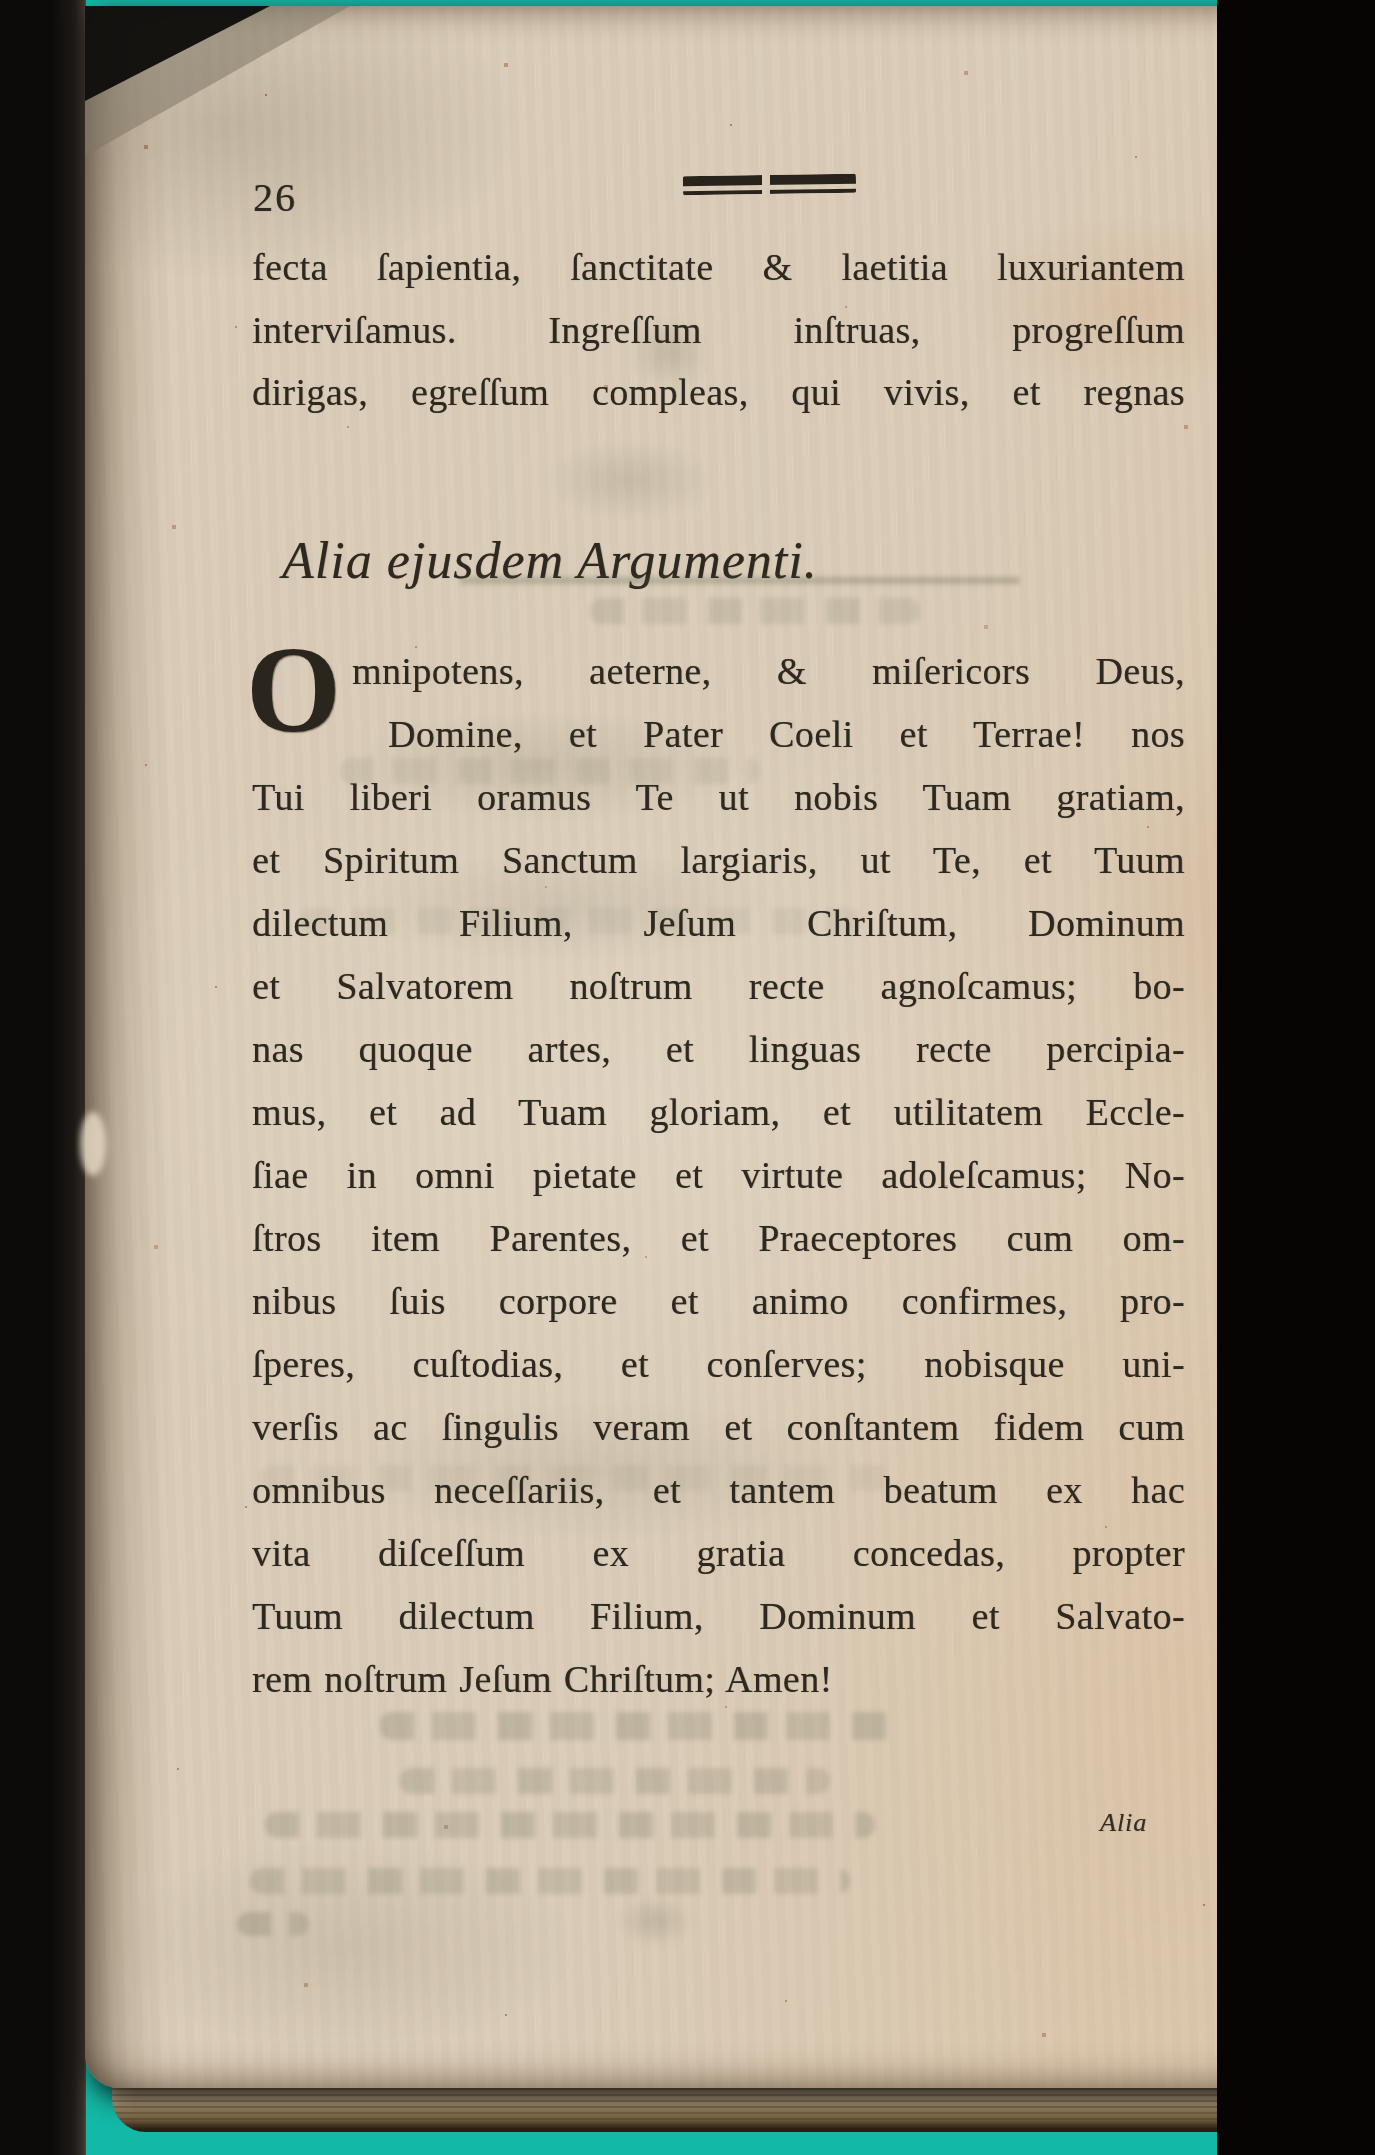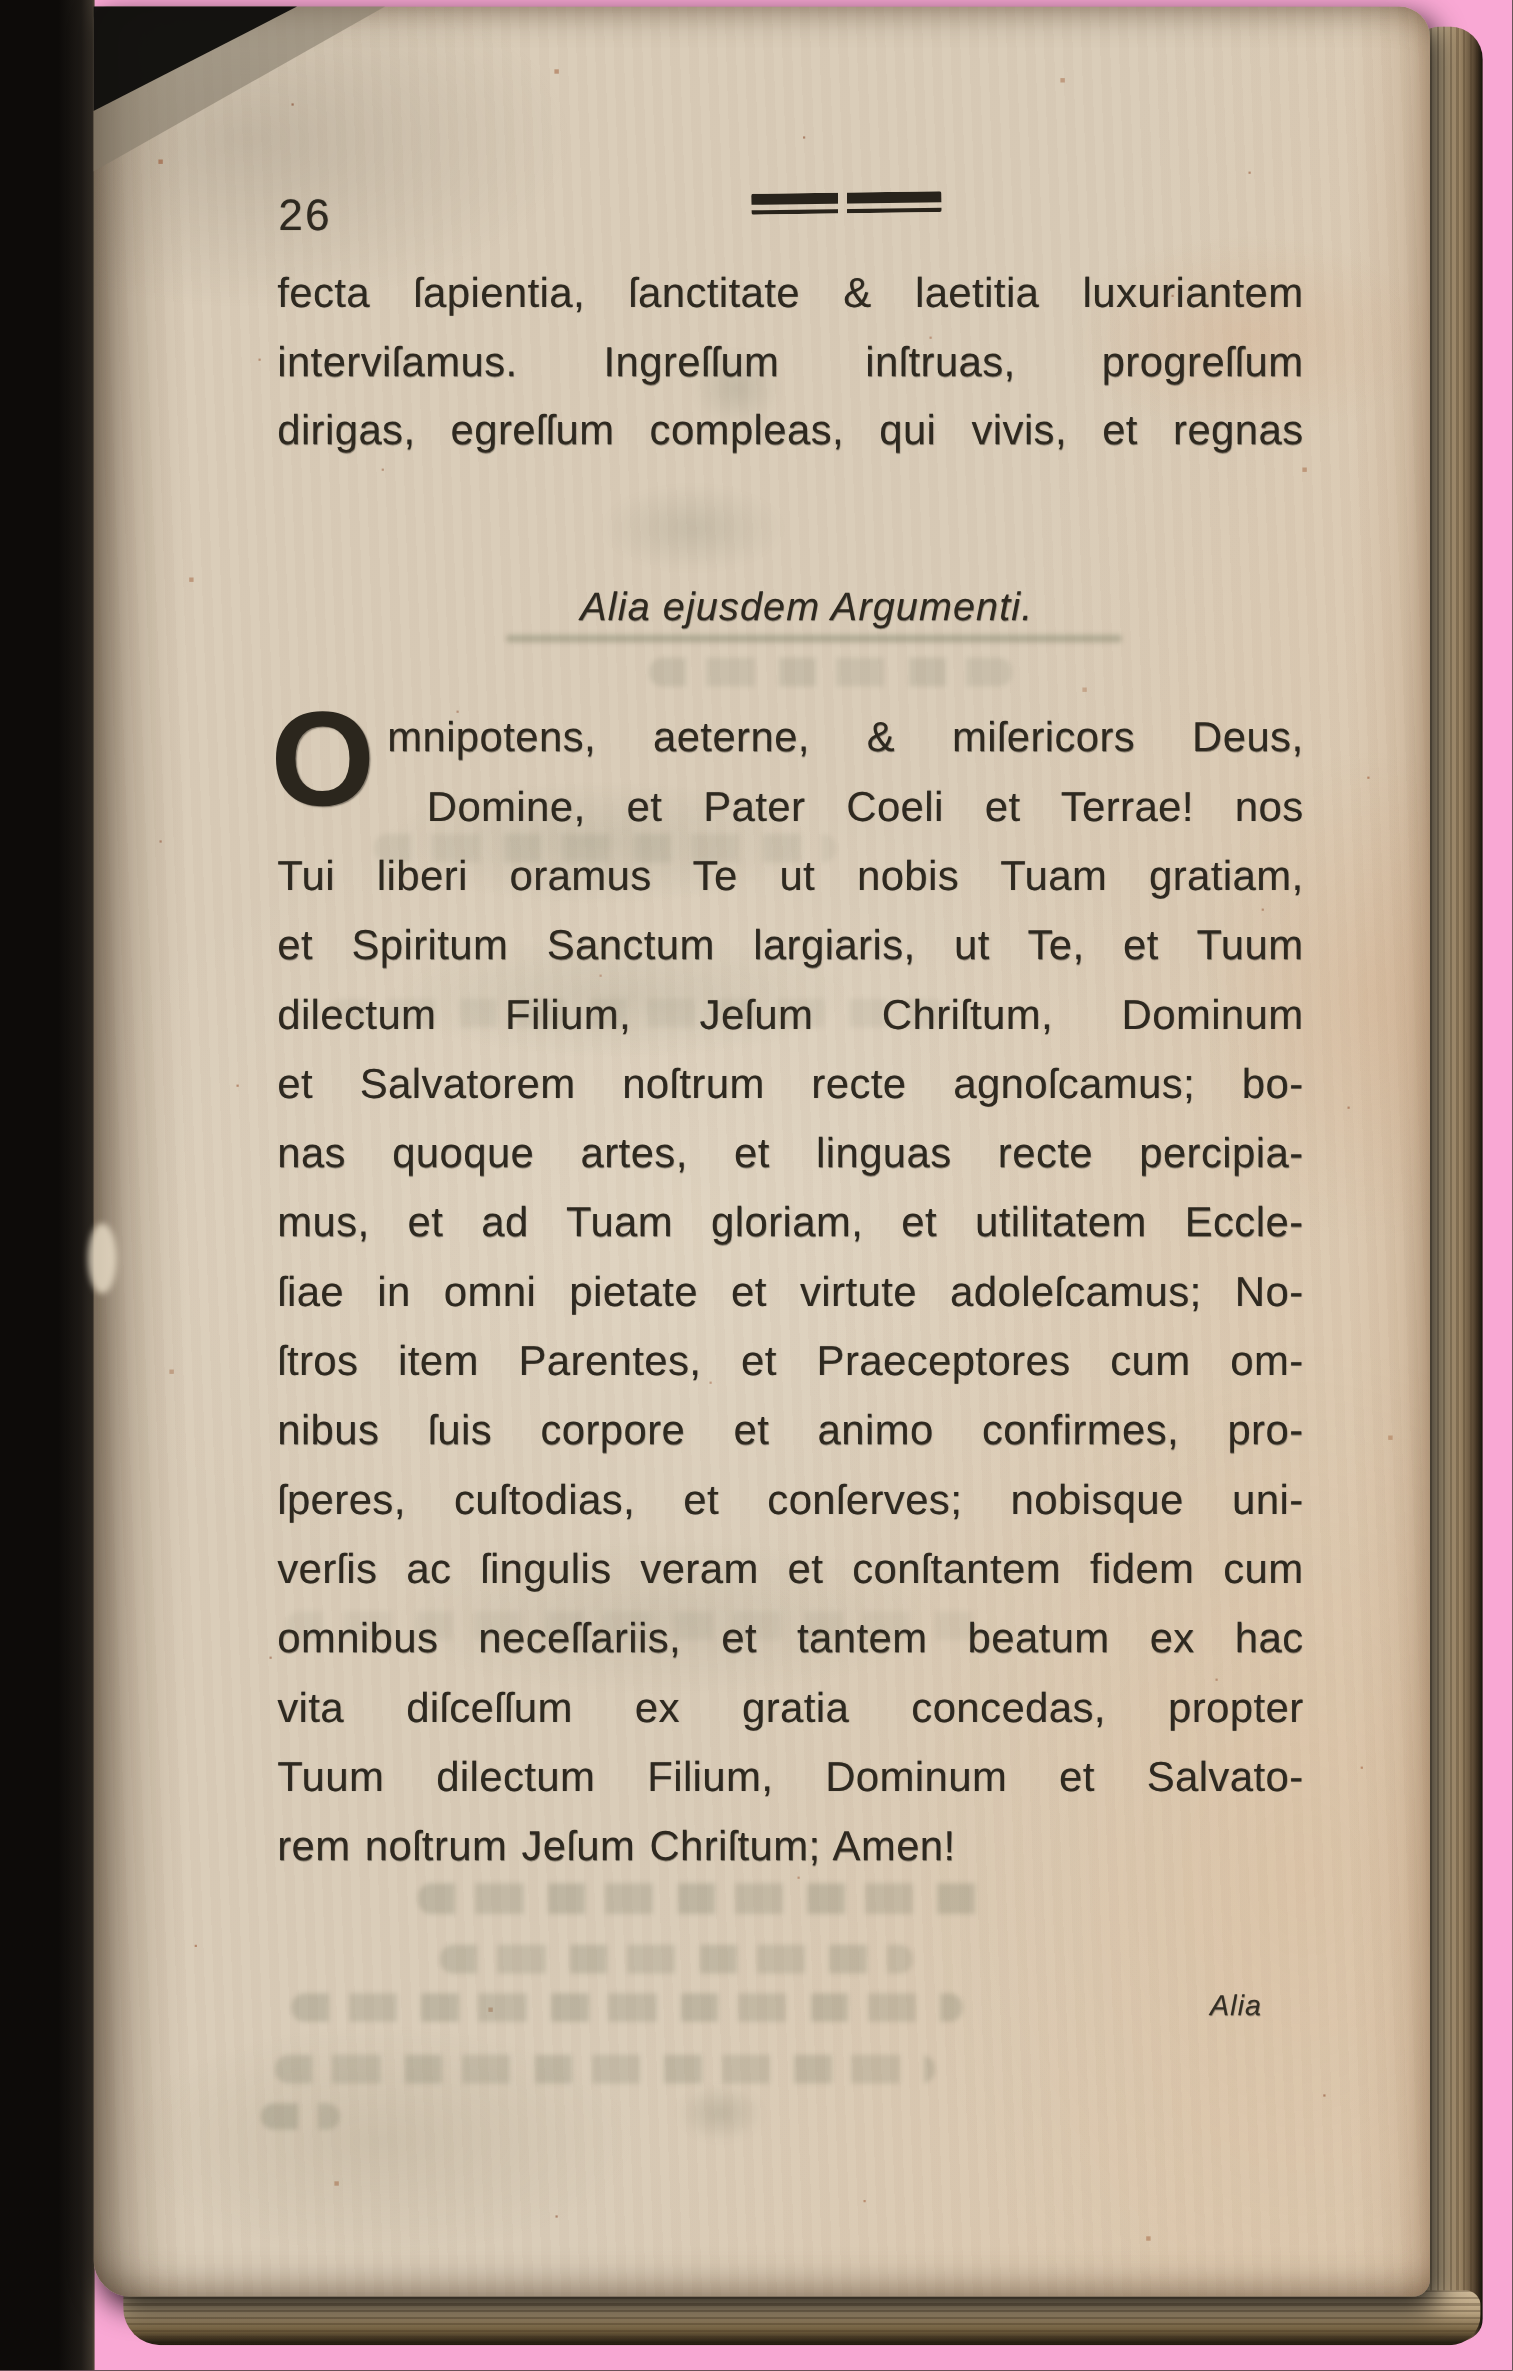--- a/index.html
+++ b/index.html
@@ -1,17 +1,17 @@
 <!DOCTYPE html>
 <html><head>
 <meta charset="utf-8">
 <style>
   html,body{margin:0;padding:0;background:#060504;}
-  .canvas{position:relative;width:1375px;height:2155px;background:#f9a8d4;overflow:hidden;
-          font-family:Liberation Sans, sans-serif;}
+  .canvas{position:relative;width:1217px;height:2155px;background:#14b8a6;overflow:hidden;
+          font-family:Liberation Serif, serif;}
   
   .spine-dark{position:absolute;left:0;top:0;width:86px;height:2155px;
      background:linear-gradient(90deg,#0d0b09 0 62%,#1f1b17 86%,#3a332b 97%,#54483a 100%);}
   
   .fore-edge{position:absolute;left:1282px;top:24px;width:66px;height:2104px;
      border-radius:28px 30px 20px 8px;
      background:
        repeating-linear-gradient(90deg, rgba(64,48,30,.28) 0 2px, rgba(0,0,0,0) 2px 6px),
        linear-gradient(90deg,#d6c3a3 0,#c4b08e 38%,#a28b6a 68%,#564531 88%,#120d08 100%);}
   
@@ -75,22 +75,22 @@
   .edge-chip{position:absolute;left:80px;top:1112px;width:26px;height:64px;z-index:3;
      background:#e9ddc7;border-radius:50%;filter:blur(3px);opacity:.8;}
   
   .txt{position:absolute;z-index:6;color:#2e2920;}
   .line{position:absolute;left:252px;width:933px;height:50px;line-height:48px;
      font-size:38px;letter-spacing:.4px;word-spacing:2px;white-space:nowrap;
      text-shadow:.4px .4px .7px rgba(47,42,33,.55);}
   .jl{white-space:normal;text-align:justify;text-align-last:justify;overflow:hidden;}
   .pagenum{position:absolute;left:253px;top:174px;font-size:40px;letter-spacing:2px;
      text-shadow:.4px .4px .8px rgba(47,42,33,.6);}
-  .heading{position:absolute;left:282px;top:531px;width:903px;text-align:center;
-     font-style:italic;font-size:36px;letter-spacing:1px;
+  .heading{position:absolute;left:282px;top:531px;width:903px;text-align:left;
+     font-style:italic;font-size:52px;letter-spacing:1px;
      text-shadow:.4px .4px .8px rgba(47,42,33,.55);}
   .heading-smudge{position:absolute;left:460px;top:577px;width:560px;height:7px;z-index:5;
      background:rgba(80,90,60,.28);filter:blur(2.5px);border-radius:4px;}
   .dropcap{position:absolute;left:246px;top:640px;font-size:122px;line-height:100px;
      font-weight:bold;z-index:6;color:#2b261d;text-shadow:1px 1px 1.2px rgba(43,38,29,.5);}
   .catchword{position:absolute;left:1100px;top:1808px;font-style:italic;font-size:26px;
      letter-spacing:1px;z-index:6;color:#332e24;
      text-shadow:.4px .4px .8px rgba(47,42,33,.55);}
   
   .rule{position:absolute;left:683px;top:175px;width:173px;height:19px;z-index:6;

